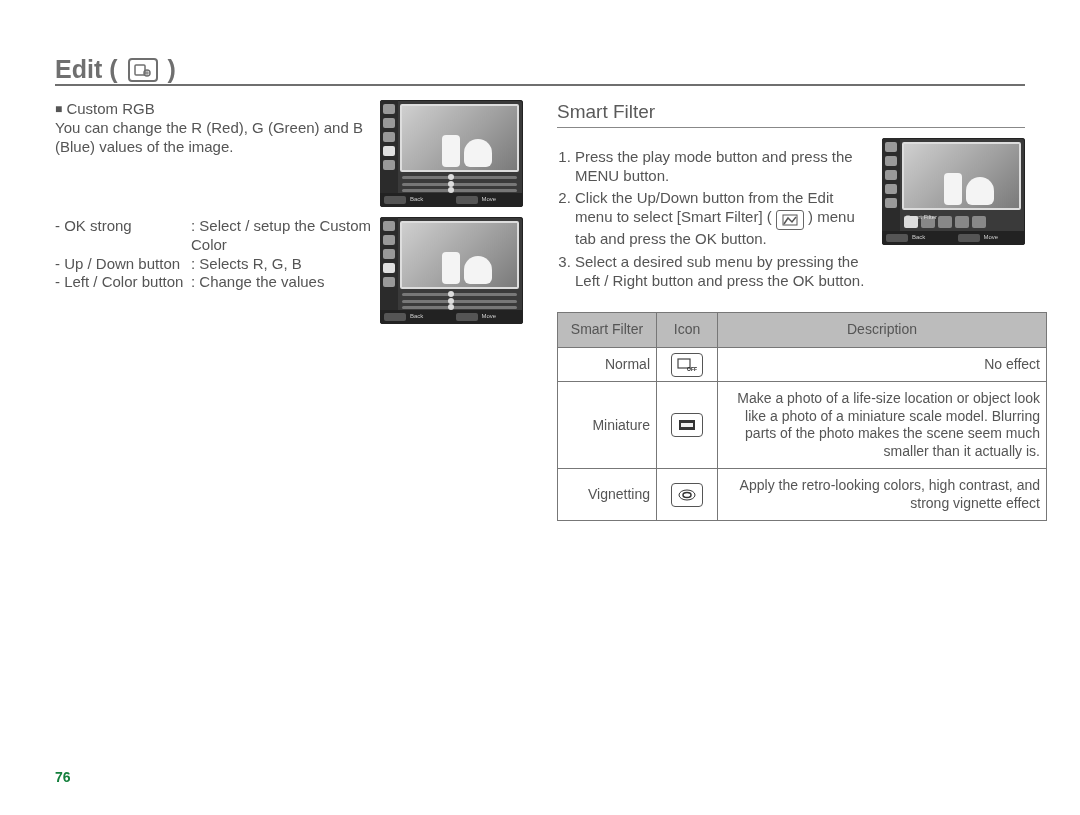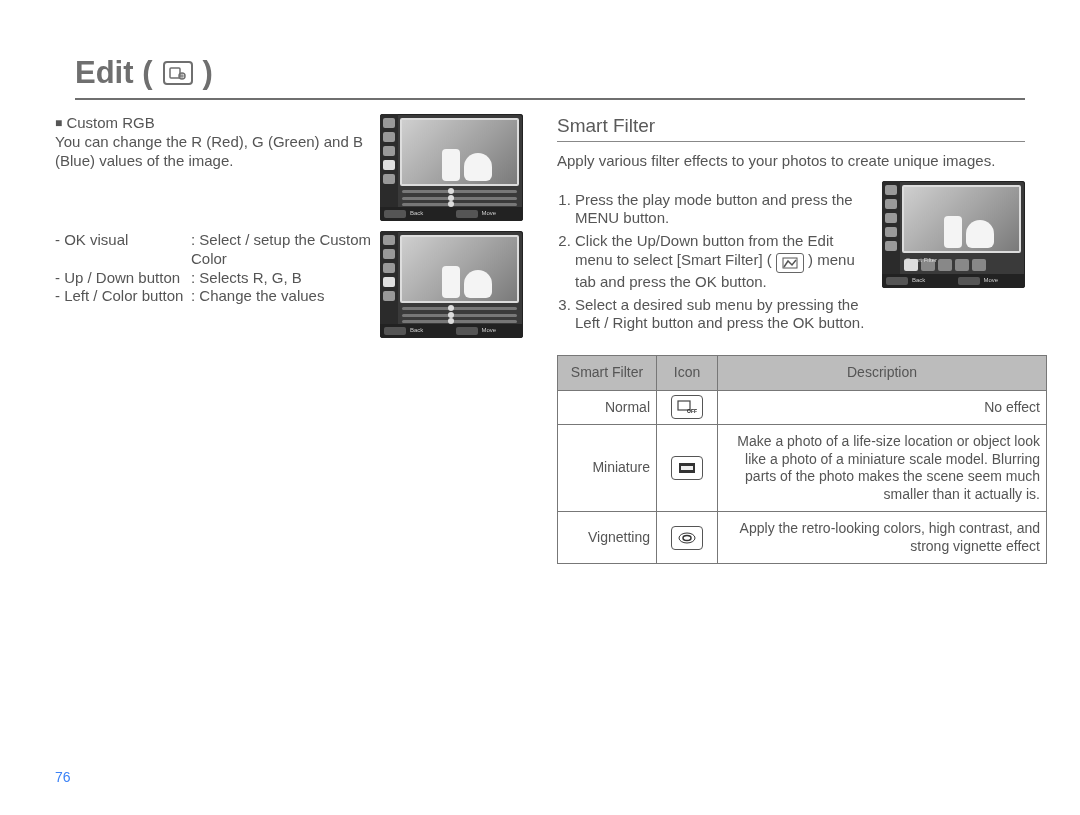--- a/index.html
+++ b/index.html
@@ -5,23 +5,23 @@
   html,body{margin:0;padding:0;background:#fff;}
   .page{
     width:1080px;height:815px;position:relative;
     font-family:Arial,Helvetica,sans-serif;color:#5c5c5c;
     box-sizing:border-box;background:#fff;
   }
   .inner{
     position:absolute;left:55px;top:55px;right:55px;bottom:30px;
   }
   .heading{
-    font-size:31px;font-weight:bold;color:#6f6f6f;
-    border-bottom:2px solid #6f6f6f;padding-bottom:7px;
-    display:flex;align-items:center;gap:10px;margin-left:20px;
+    font-size:25px;font-weight:bold;color:#6f6f6f;
+    border-bottom:2px solid #6f6f6f;padding-bottom:0;
+    display:flex;align-items:center;gap:10px;
   }
   .edit-icon{
     display:inline-flex;width:26px;height:20px;border:2px solid #6f6f6f;
     border-radius:4px;align-items:center;justify-content:center;
   }
   .edit-icon svg{display:block}
   .cols{display:flex;gap:34px;margin-top:14px}
   .col{width:468px;font-size:15px;line-height:1.25;color:#555}
   .col.right{flex:1}
   .row-top{display:flex;gap:8px}
@@ -84,21 +84,21 @@
   }
   .sf th,.sf td{border:1px solid #777;padding:8px 6px;text-align:right;vertical-align:middle}
   .sf th{background:#bcbcbc;text-align:center;font-weight:normal}
   .sf th:first-child{width:86px}
   .sf th:nth-child(2){width:48px}
   .sf td.ic{text-align:center;padding:4px}
   .cell-ic{
     display:inline-flex;width:30px;height:22px;border:1.5px solid #555;border-radius:4px;
     align-items:center;justify-content:center;background:#fff;
   }
-  .pagenum{position:absolute;left:0;bottom:0;font-size:14px;font-weight:normal;color:#3b82f6}
+  .pagenum{position:absolute;left:0;bottom:0;font-size:14px;font-weight:bold;color:#15803d}
 </style>
 </head>
 <body>
 
 <div class="page">
   <div class="inner">
 
     <div class="heading">
       <span>Edit (</span>
       <span class="edit-icon">
@@ -139,21 +139,21 @@
                 <span>Back</span>
                 <div class="b"></div>
                 <span>Move</span>
               </div>
           </div>
         </div>
 
         <div class="row-top notes">
           <div class="txt">
             <div class="line">
-                <div style="width:130px">- OK visual</div>
+                <div style="width:130px">- OK strong</div>
                 <div style="flex:1">: Select / setup the Custom Color</div>
               </div>
             <div class="line">
                 <div style="width:130px">- Up / Down button</div>
                 <div style="flex:1">: Selects R, G, B</div>
               </div>
             <div class="line">
                 <div style="width:130px">- Left / Color button</div>
                 <div style="flex:1">: Change the values</div>
               </div>
@@ -177,21 +177,20 @@
                 <span>Back</span>
                 <div class="b"></div>
                 <span>Move</span>
               </div>
           </div>
         </div>
       </div>
 
       <div class="col right">
         <div class="subhead">Smart Filter</div>
-        <div>Apply various filter effects to your photos to create unique images.</div>
 
         <div class="row-top" style="margin-top:10px">
           <div class="txt">
             <ol class="steps">
               <li>Press the play mode button and press the MENU button.</li>
               <li>
                 <span>Click the Up/Down button from the Edit menu to select [Smart Filter] (</span>
                 <span class="inline-ic">
                   <svg width="16" height="12" viewBox="0 0 16 12">
                       <path d="M2 10 L6 4 L10 8 L14 3" fill="none" stroke="#555" stroke-width="1.5"></path>

